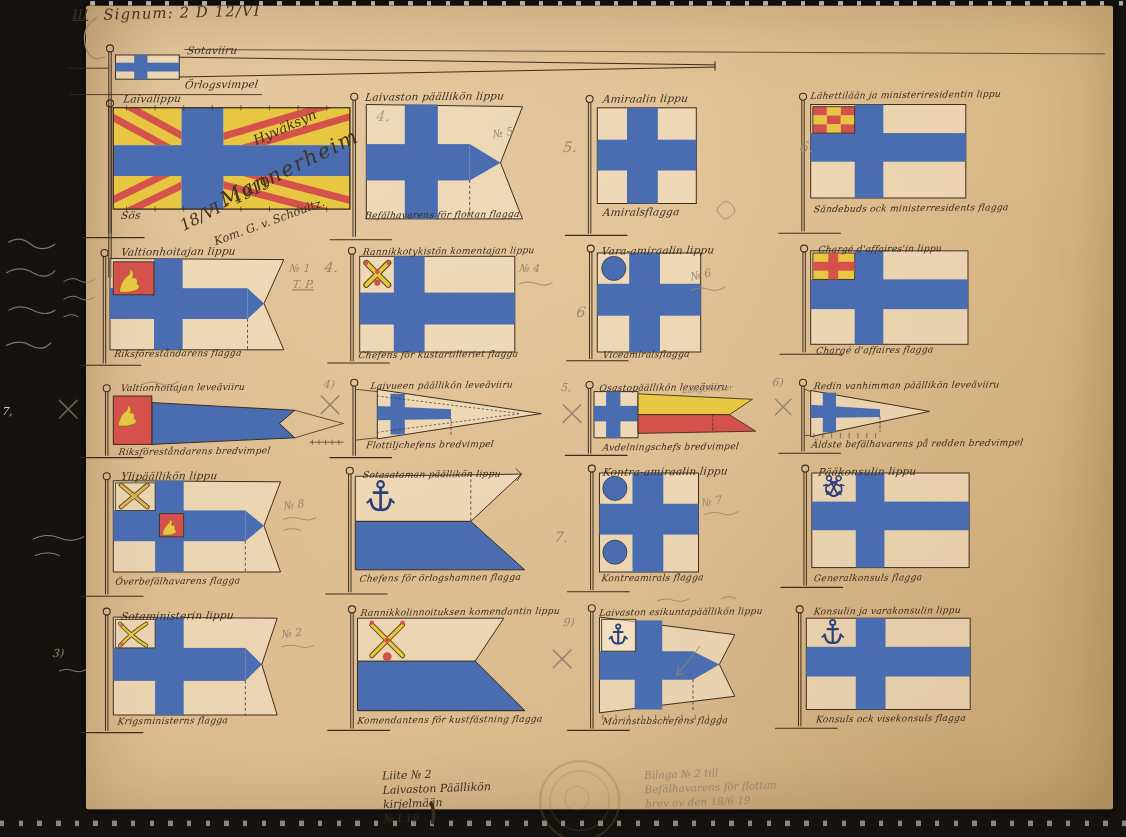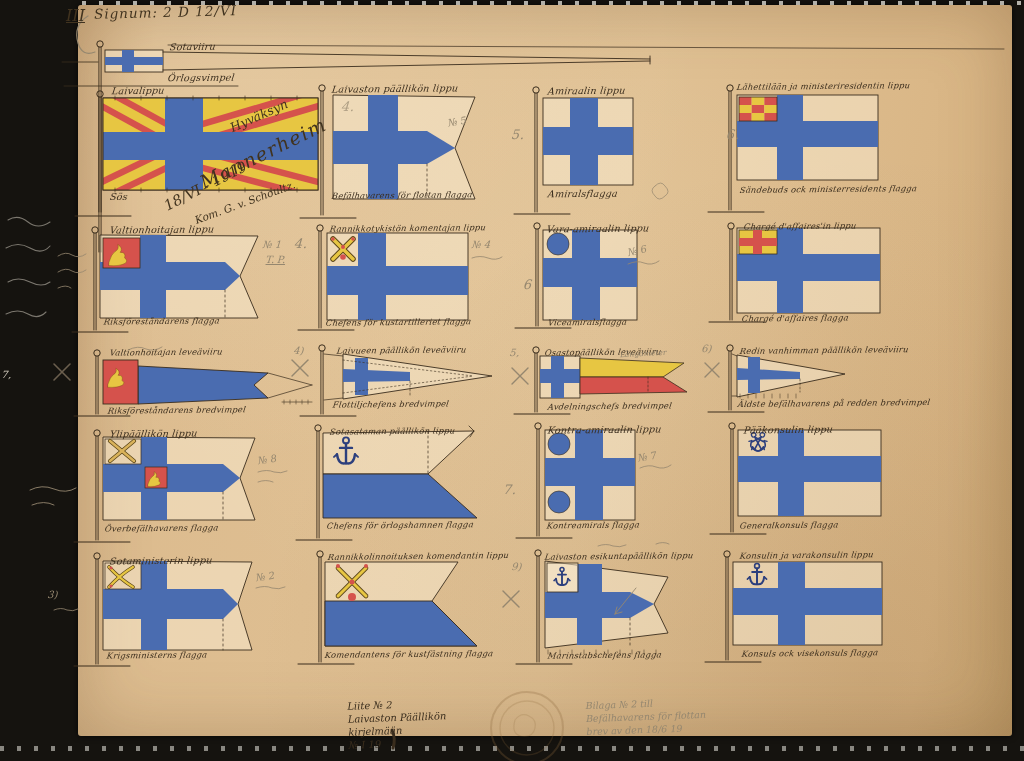--- a/index.html
+++ b/index.html
@@ -22,21 +22,21 @@
        transform:skewX(-8deg) rotate(-0.6deg);letter-spacing:.2px;white-space:nowrap;}
   .cap.small{font-size:8.3px;}
   .pencil{position:absolute;font:italic 10px/1 "DejaVu Serif",serif;color:#95876f;
           white-space:nowrap;transform:skewX(-6deg);}
   .pencil.num{font-size:13px;}
   .script{position:absolute;color:#41331f;white-space:nowrap;font-style:italic;}
   #hyvaksyn{left:228px;top:108px;font-size:12.5px;transform:rotate(-24deg);}
   #mannerheim{left:194px;top:142px;font-size:19px;letter-spacing:1.5px;transform:rotate(-26deg);}
   #appdate{left:160px;top:178px;font-size:14.5px;transform:rotate(-27deg);}
   #schoultz{left:192px;top:196px;font-size:10.5px;transform:rotate(-20deg);}
-  #numeral{left:66px;top:6px;font-size:16px;text-decoration:underline;}
+  #numeral{left:66px;top:6px;font-size:12px;text-decoration:underline;}
   #signum{left:94px;top:4px;font-size:13.5px;transform:rotate(-1.5deg);letter-spacing:1px;}
   .inknote{position:absolute;font:italic 10px/1.3 "DejaVu Serif",serif;color:#3a2d1d;transform:rotate(-2deg);}
   .pennote{position:absolute;font:italic 9.5px/1.35 "DejaVu Serif",serif;color:#95876f;transform:rotate(-2deg);}
   .white7{color:#d8d2c4 !important;}
 </style>
 </head>
 <body>
 
 <div id="paper"></div>
 <div id="spTop" class="sprk"></div>

